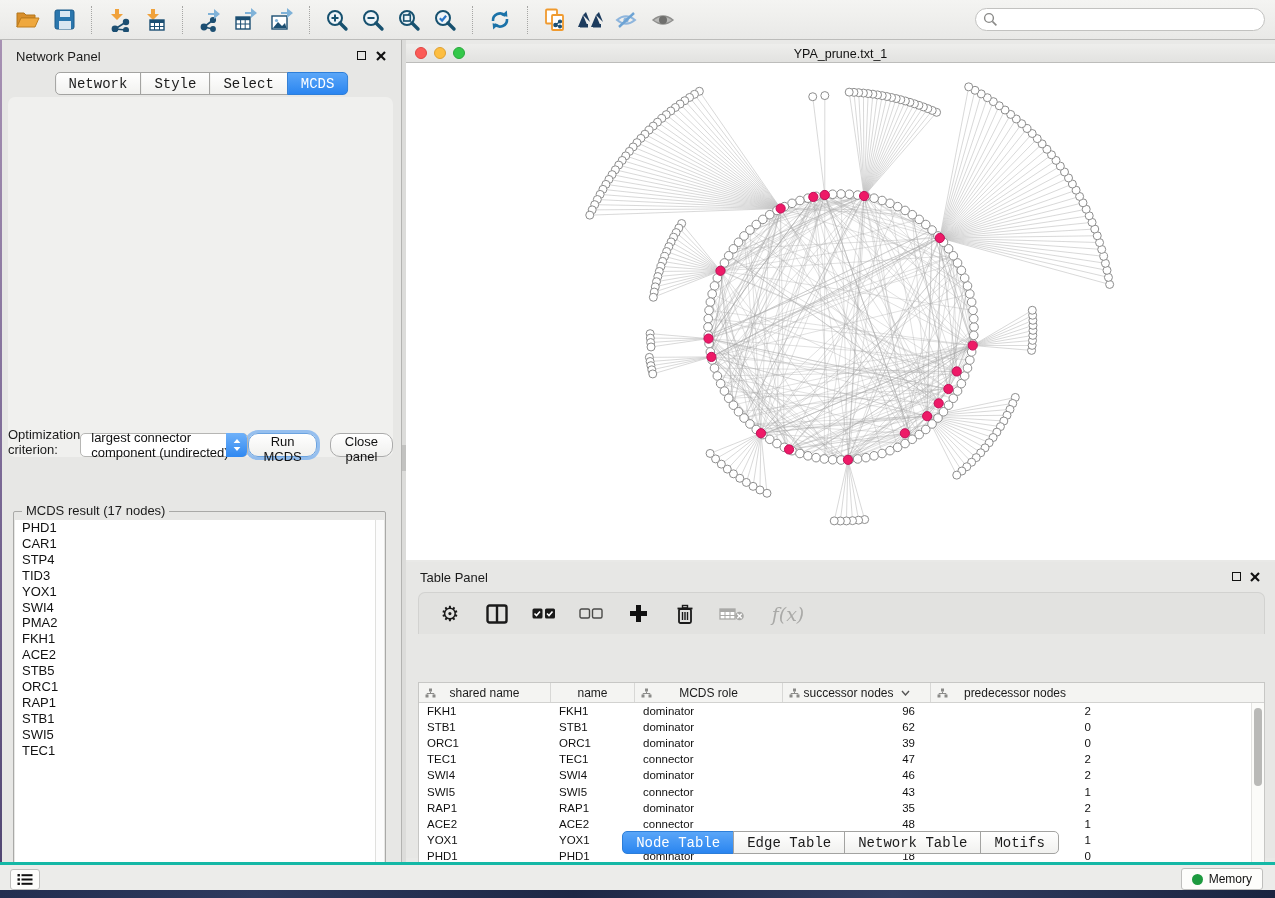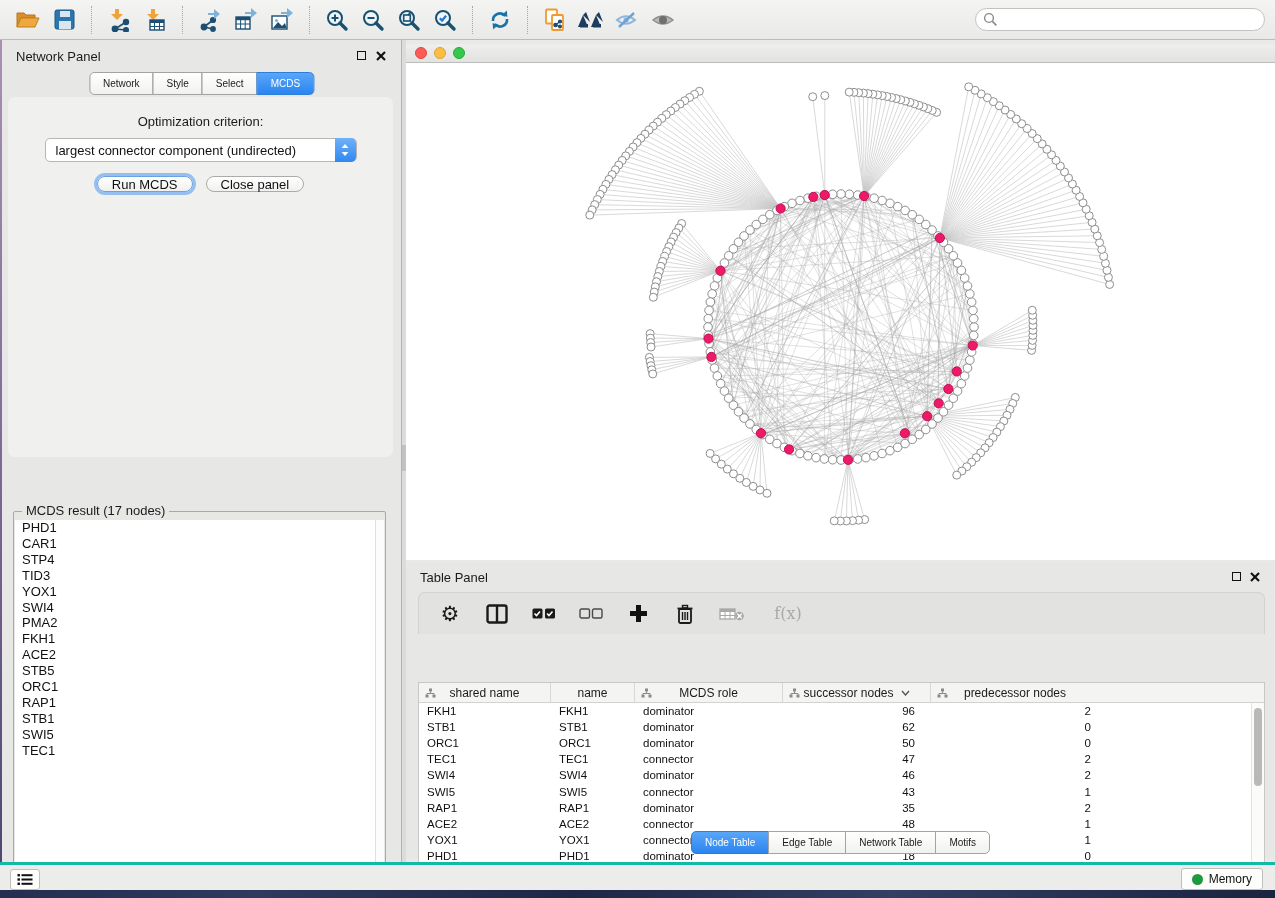--- a/index.html
+++ b/index.html
@@ -25,36 +25,36 @@
 
   
   .control-panel { position:absolute; left:2px; top:40px; width:400px; height:822px;
     background:#e7e7e5; border-right:1px solid #b3b3b1; }
   .cp-title { position:absolute; left:14px; top:9px; font-size:13px; color:#1b1b1b; }
   .panel-float { position:absolute; width:9px; height:9px; border:1.5px solid #111; background:transparent; }
   .panel-close { position:absolute; width:10px; height:10px; }
   .panel-close svg { display:block; }
 
   .cp-tabs { position:absolute; top:32px; left:50%; transform:translateX(-50%); display:flex; }
-  .tab { height:23px; padding:0 13px; font-size:10px; color:#1b1b1b; background:linear-gradient(#ffffff,#f1f1ef);
-    border:1px solid #a3a3a1; margin-left:-1px; display:flex; align-items:center; }
+  .tab { height:23px; padding:0 13px; font-size:14px; color:#1b1b1b; background:linear-gradient(#ffffff,#f1f1ef);
+    border:1px solid #a3a3a1; margin-left:-1px; display:flex; align-items:center;font-family:Liberation Mono, monospace; }
   .tab:first-child { border-radius:5px 0 0 5px; margin-left:0; }
   .tab:last-child { border-radius:0 5px 5px 0; }
   .tab.active { background:linear-gradient(#5aa6f8,#2a85f0); color:#fff; border-color:#2d7ed8; }
 
   .cp-inner { position:absolute; left:6px; right:8px; top:57px; height:360px;
-    background:#f0f0ee; border-radius:7px; display:flex; flex-direction:column; align-items:center; }
+    background:#f0f0ee; border-radius:7px; display:flex; align-items:flex-end; }
   .opt-label { margin-top:17px; font-size:13px; color:#1b1b1b; }
   .mac-select { margin-top:9px; width:312px; height:24px; background:#fff; border:1px solid #b6b6b4;
     border-radius:5px; position:relative; display:flex; align-items:center; font-size:13px; color:#111;
     padding-left:10px; }
   .mac-select .cap { position:absolute; right:0; top:-1px; width:21px; height:24px; border-radius:0 5px 5px 0;
     background:linear-gradient(#6fb1f9,#2f88f1); display:flex; flex-direction:column; align-items:center; justify-content:center; }
   .btn-row { margin-top:14px; display:flex; gap:13px; }
-  .mac-btn { height:16px; padding:0 14px; background:linear-gradient(#ffffff,#f0f0ee); border:1px solid #ababab;
+  .mac-btn { height:24px; padding:0 14px; background:linear-gradient(#ffffff,#f0f0ee); border:1px solid #ababab;
     border-radius:10px; font-size:13px; color:#111; font-family:"Liberation Sans",sans-serif; }
   .mac-btn.focused { box-shadow:0 0 0 3px rgba(100,165,240,.65); border-color:#6ba3e0; }
 
   .groupbox { position:absolute; left:11px; right:15px; top:425px; height:372px;
     border:1px solid #a9a9a7; border-radius:2px;margin-top:46px; }
   .groupbox .legend { position:absolute; top:-9px; left:8px; background:#e7e7e5; padding:0 4px;
     font-size:13px; color:#1b1b1b; }
   .mcds-list { position:absolute; left:1px; right:1px; top:8px; bottom:1px; background:#fff; overflow:hidden; }
   .mcds-item { font-size:13px; color:#111; line-height:15.9px; padding-left:7px; }
   .mcds-scroll { position:absolute; right:1px; top:8px; bottom:1px; width:9px; background:#fcfcfc; border-left:1px solid #e0e0de; }
@@ -75,21 +75,21 @@
 
   
   .table-panel { position:absolute; left:406px; top:562px; width:869px; height:296px; background:#e7e7e5; }
   .tp-title { position:absolute; left:14px; top:8px; font-size:13px; color:#1b1b1b; }
   .tp-toolbar { position:absolute; left:12px; right:10px; top:30px; height:42px;
     background:#e2e2e0; border:1px solid #d2d2d0; border-bottom:none; border-radius:7px 7px 0 0;
     display:flex; align-items:center; padding-left:18px; gap:21px; }
   .tp-tool { border:none; background:transparent; display:flex; align-items:center; justify-content:center;
     width:26px; height:30px; }
   .gear-glyph { font-size:21px; color:#1a1a1a; line-height:20px; }
-  .fx-glyph { font-family:"DejaVu Serif", serif; font-size:16px; color:#a9a9a7; }
+  .fx-glyph { font-family:"DejaVu Serif", serif; font-style:italic; font-size:19px; color:#a9a9a7; }
 
   .table-box { position:absolute; left:12px; right:10px; top:72px; height:196px; background:#fff;
     border:1px solid #c7c7c5;margin-top:48px; }
   .thead { display:flex; height:20px; background:#f4f4f2; border-bottom:1px solid #d2d2d0; }
   .th { position:relative; display:flex; align-items:center; justify-content:center;
     font-size:12px; color:#1b1b1b; border-right:1px solid #d8d8d6; }
   .th .tree-ic { position:absolute; left:6px; top:5px; }
   .th .sort-ic { margin-left:7px; }
   .c1{width:132px;} .c2{width:84px;} .c3{width:148px;} .c4{width:148px;} .c5{width:168px;}
   .tbody { position:absolute; left:0; right:13px; top:20px; bottom:0; overflow:hidden; }
@@ -332,20 +332,21 @@
 <div class="v-splitter">
     <div class="v-grip"></div>
   </div>
 
 <div class="net-titlebar">
   <div class="lights">
     <div class="light red"></div>
     <div class="light yellow"></div>
     <div class="light green"></div>
   </div>
+  <div class="net-title">YPA_prune.txt_1</div>
 </div>
 <div class="net-canvas">
   <svg id="netSvg" width="869" height="497" viewBox="0 0 869 497">
       <line x1="374.6192635346403" y1="145.4961322829471" x2="293.3645293997351" y2="28.278992306919122" stroke="#c6c6c6" stroke-width="0.8" opacity="0.85"></line>
       <line x1="374.6192635346403" y1="145.4961322829471" x2="288.4310152412496" y2="31.314519776610894" stroke="#c6c6c6" stroke-width="0.8" opacity="0.85"></line>
       <line x1="374.6192635346403" y1="145.4961322829471" x2="283.56253214521854" y2="34.45328726001753" stroke="#c6c6c6" stroke-width="0.8" opacity="0.85"></line>
       <line x1="374.6192635346403" y1="145.4961322829471" x2="278.76124020457576" y2="37.69390212018652" stroke="#c6c6c6" stroke-width="0.8" opacity="0.85"></line>
       <line x1="374.6192635346403" y1="145.4961322829471" x2="274.0292697002706" y2="41.03492653159378" stroke="#c6c6c6" stroke-width="0.8" opacity="0.85"></line>
       <line x1="374.6192635346403" y1="145.4961322829471" x2="269.36872015608697" y2="44.474878118090174" stroke="#c6c6c6" stroke-width="0.8" opacity="0.85"></line>
       <line x1="374.6192635346403" y1="145.4961322829471" x2="264.78165940710545" y2="48.01223061061688" stroke="#c6c6c6" stroke-width="0.8" opacity="0.85"></line>
@@ -1194,21 +1195,21 @@
           <div class="td c1">STB1</div>
           <div class="td c2">STB1</div>
           <div class="td c3">dominator</div>
           <div class="td c4">62</div>
           <div class="td c5">0</div>
         </div>
         <div class="trow">
           <div class="td c1">ORC1</div>
           <div class="td c2">ORC1</div>
           <div class="td c3">dominator</div>
-          <div class="td c4">50</div>
+          <div class="td c4">39</div>
           <div class="td c5">0</div>
         </div>
         <div class="trow">
           <div class="td c1">TEC1</div>
           <div class="td c2">TEC1</div>
           <div class="td c3">connector</div>
           <div class="td c4">47</div>
           <div class="td c5">2</div>
         </div>
         <div class="trow">

